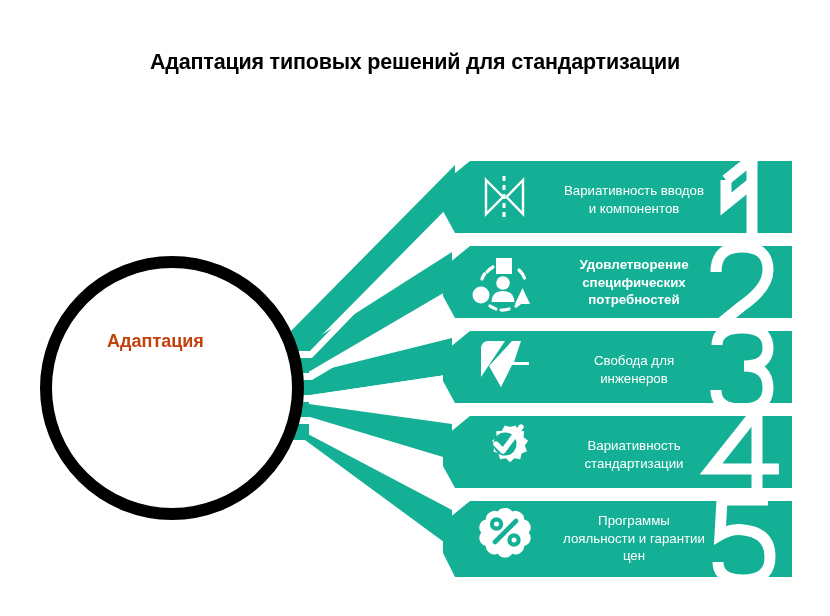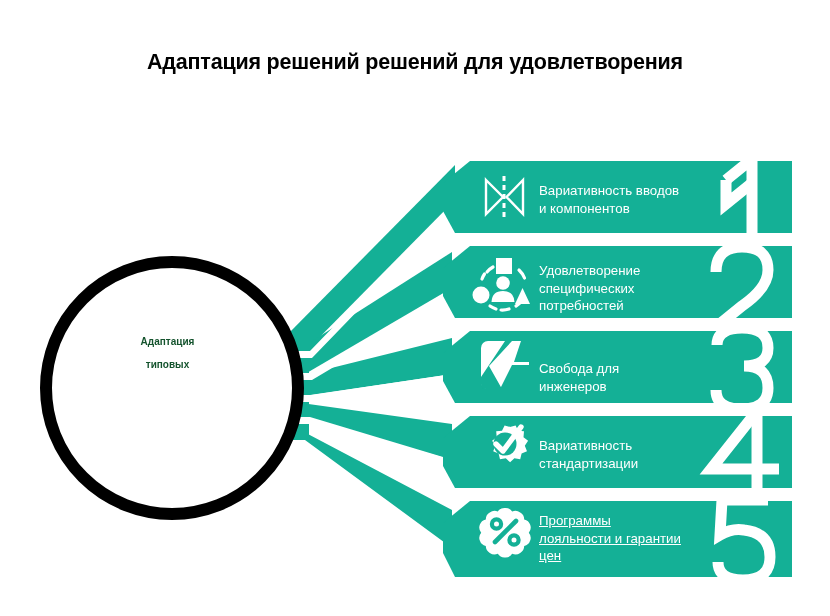--- a/index.html
+++ b/index.html
@@ -31,39 +31,40 @@
   .title-line {
     font-family: "Liberation Sans", sans-serif;
     font-weight: bold;
     font-size: 21.5px;
     line-height: 29px;
     color: #000000;
     letter-spacing: -0.2px;
   }
   .hub-text {
     position: absolute;
-    left: 60px;
+    left: 48px;
     top: 330px;
     width: 215px;
     text-align: center;
     font-weight: bold;
-    font-size: 10px;
+    font-size: 18px;
     line-height: 23px;
-    color: #14532d;
+    color: #c2410c;
   }
   .row-label {
     position: absolute;
     color: #ffffff;
     font-size: 13.3px;
     line-height: 17.5px;
     font-family: "Liberation Sans", sans-serif;
     font-weight: normal;
     white-space: pre-line;
     left: 539px;
     width: 190px;
+    text-align: center;
   }
 </style>
 </head>
 <body>
 
 <svg id="infographic" viewBox="0 0 830 616">
   <defs>
     <clipPath id="clipRow0">
         <rect x="443" y="161" width="349" height="72"></rect>
       </clipPath>
@@ -189,32 +190,31 @@
       <path fill="#ffffff" d="M505,508
         a8,8 0 0 1 7.2,3.6 8,8 0 0 1 8.0,0.9 8,8 0 0 1 4.0,6.9 8,8 0 0 1 6.0,5.4 8,8 0 0 1 -1.4,7.9 8,8 0 0 1 1.4,7.9 8,8 0 0 1 -6.0,5.4 8,8 0 0 1 -4.0,6.9 8,8 0 0 1 -8.0,0.9 8,8 0 0 1 -7.2,3.6 8,8 0 0 1 -7.2,-3.6 8,8 0 0 1 -8.0,-0.9 8,8 0 0 1 -4.0,-6.9 8,8 0 0 1 -6.0,-5.4 8,8 0 0 1 1.4,-7.9 8,8 0 0 1 -1.4,-7.9 8,8 0 0 1 6.0,-5.4 8,8 0 0 1 4.0,-6.9 8,8 0 0 1 8.0,-0.9 8,8 0 0 1 7.2,-3.6 Z"></path>
       <line x1="495" y1="542" x2="516" y2="521" stroke="#14B096" stroke-width="4.6" stroke-linecap="round"></line>
       <circle cx="496.5" cy="524" r="4.6" fill="none" stroke="#14B096" stroke-width="4.2"></circle>
       <circle cx="514" cy="540" r="4.6" fill="none" stroke="#14B096" stroke-width="4.2"></circle>
     </g>
   </g>
 </svg>
 
 <div class="title-block">
-  <div class="title-line">Адаптация решений решений для удовлетворения</div>
+  <div class="title-line">Адаптация типовых решений для стандартизации</div>
 </div>
 
 <div class="hub-text">
   <div>Адаптация</div>
-  <div>типовых</div>
 </div>
 
 <div class="row-label" style="top:182px;">Вариативность вводов
 и компонентов</div>
-<div class="row-label" style="top:262px;">Удовлетворение
+<div class="row-label" style="top:256px;font-weight:bold;">Удовлетворение
 специфических
 потребностей</div>
-<div class="row-label" style="top:352px;margin-top:8px;">Свобода для
+<div class="row-label" style="top:352px;">Свобода для
 инженеров</div>
 <div class="row-label" style="top:437px;">Вариативность
 стандартизации</div>
-<div class="row-label" style="top:512px;text-decoration:underline;">Программы
+<div class="row-label" style="top:512px;">Программы
 лояльности и гарантии
 цен</div>
 
 </body></html>

